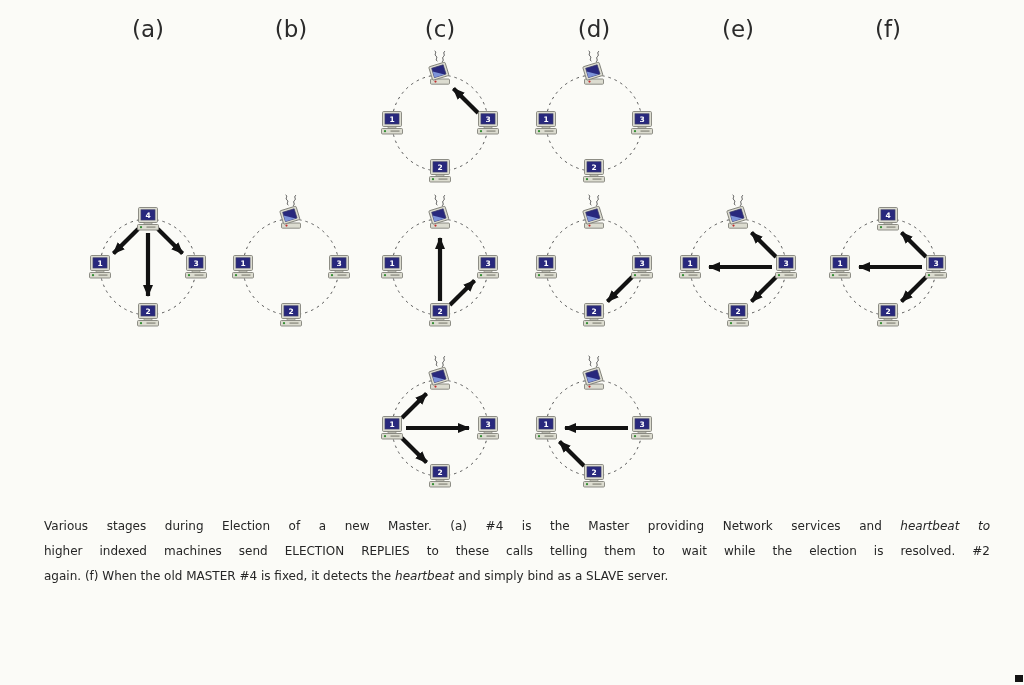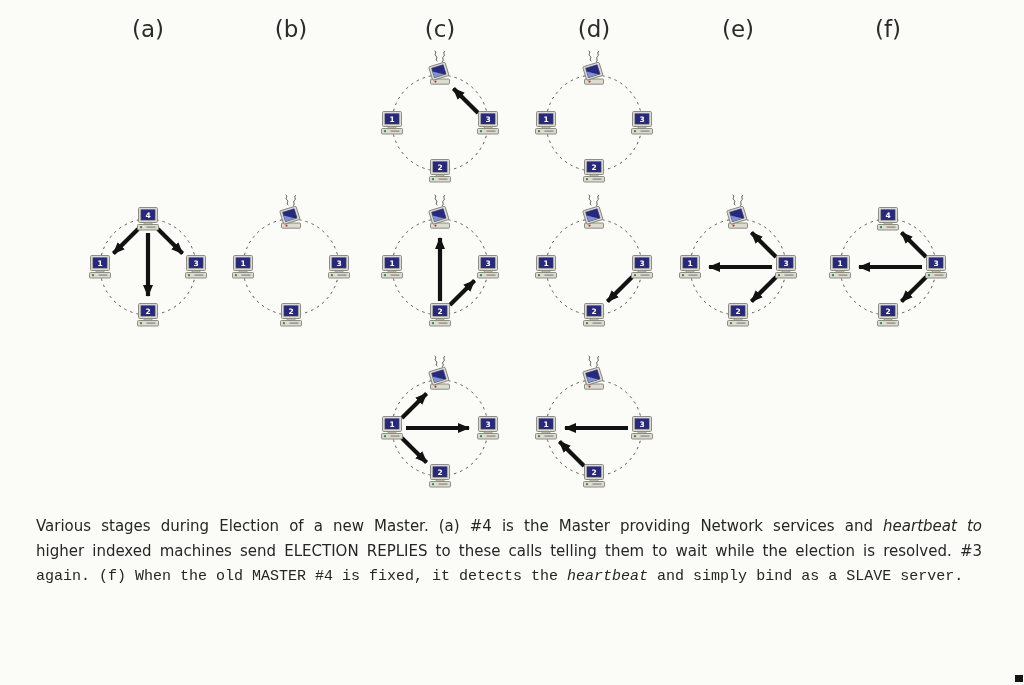--- a/index.html
+++ b/index.html
@@ -21,25 +21,25 @@
   .slot{fill:#9a9a8e;}
   .led{fill:#2e8b2e;}
   .red{fill:#c03030;}
   .wedge{fill:#7d93d8;}
   .smoke{fill:none;stroke:#4a4a4a;stroke-width:1;stroke-linecap:round;}
   .num{
     fill:#ffffff;font-size:7.5px;font-weight:bold;text-anchor:middle;
     font-family:"DejaVu Sans","Liberation Sans",sans-serif;
   }
   #caption{
-    position:absolute;left:36px;top:514px;width:946px;
-    font-size:15px;line-height:25px;color:#262626;
+    position:absolute;left:44px;top:514px;width:946px;
+    font-size:12px;line-height:25px;color:#262626;
   }
   .cap-line{text-align:justify;text-align-last:justify;white-space:normal;}
-  .cap-line.last{text-align:left;text-align-last:left;font-family:Liberation Mono, monospace;}
+  .cap-line.last{text-align:left;text-align-last:left;}
   .it{font-style:italic;}
   #corner-mark{
     position:absolute;left:1015px;top:675px;width:8px;height:7px;background:#141414;
   }
 </style>
 </head>
 <body>
 
 <svg id="diagram-svg" width="1024" height="685" viewBox="0 0 1024 685">
   <defs>
@@ -476,17 +476,17 @@
           <rect x="-10.5" y="5.5" width="21" height="5.5" rx="1" class="mon"></rect>
           <rect x="-1.5" y="7.3" width="9" height="1.6" class="slot"></rect>
           <circle cx="-7" cy="8.2" r="1.1" class="led"></circle>
         </g>
       </g>
     </g>
 </svg>
 
 <div id="caption">
     <div class="cap-line"><span>Various stages during Election of a new Master. (a) #4 is the Master providing Network services and </span><span class="it">heartbeat to</span></div>
-    <div class="cap-line"><span>higher indexed machines send ELECTION REPLIES to these calls telling them to wait while the election is resolved. #3</span></div>
+    <div class="cap-line"><span>higher indexed machines send ELECTION REPLIES to these calls telling them to wait while the election is resolved. #2</span></div>
     <div class="cap-line last"><span>again. (f) When the old MASTER #4 is fixed, it detects the </span><span class="it">heartbeat</span><span> and simply bind as a SLAVE server.</span></div>
   </div>
 
 <div id="corner-mark"></div>
 
 </body></html>

